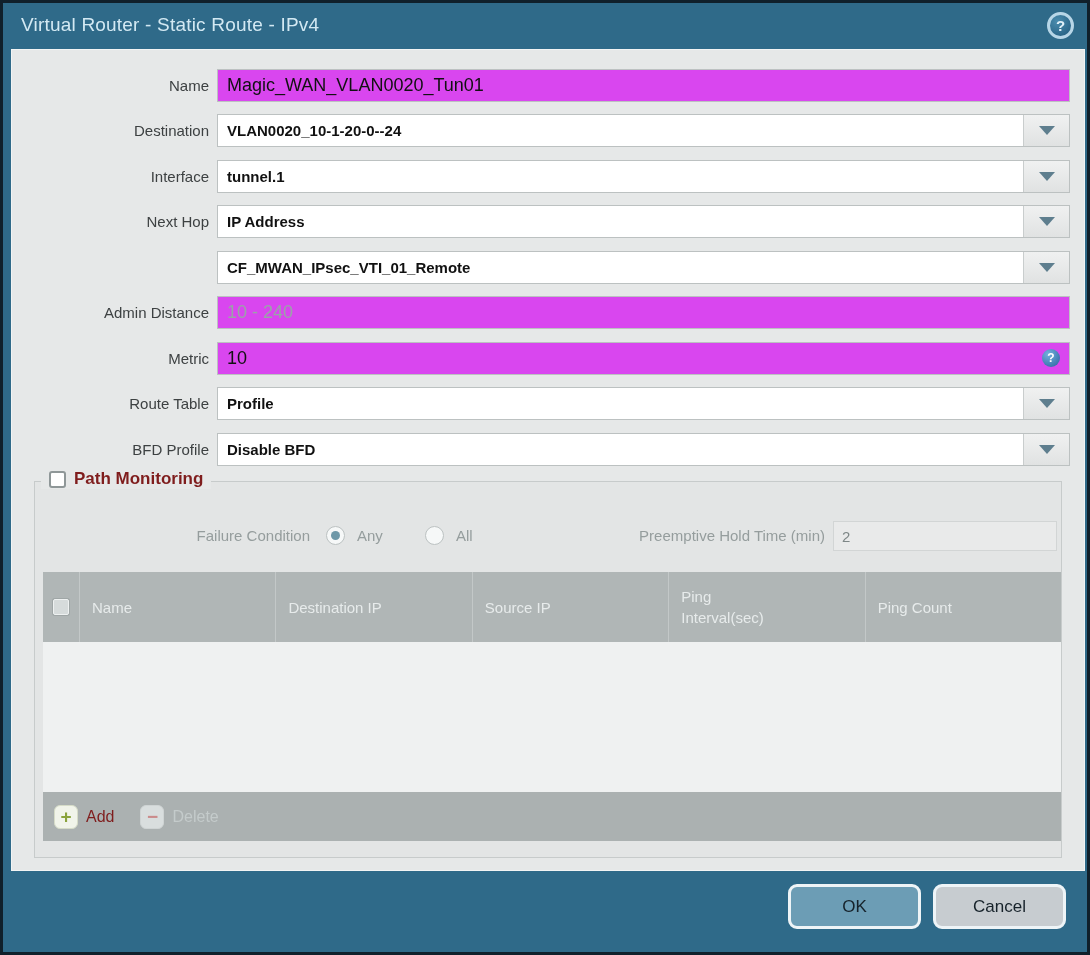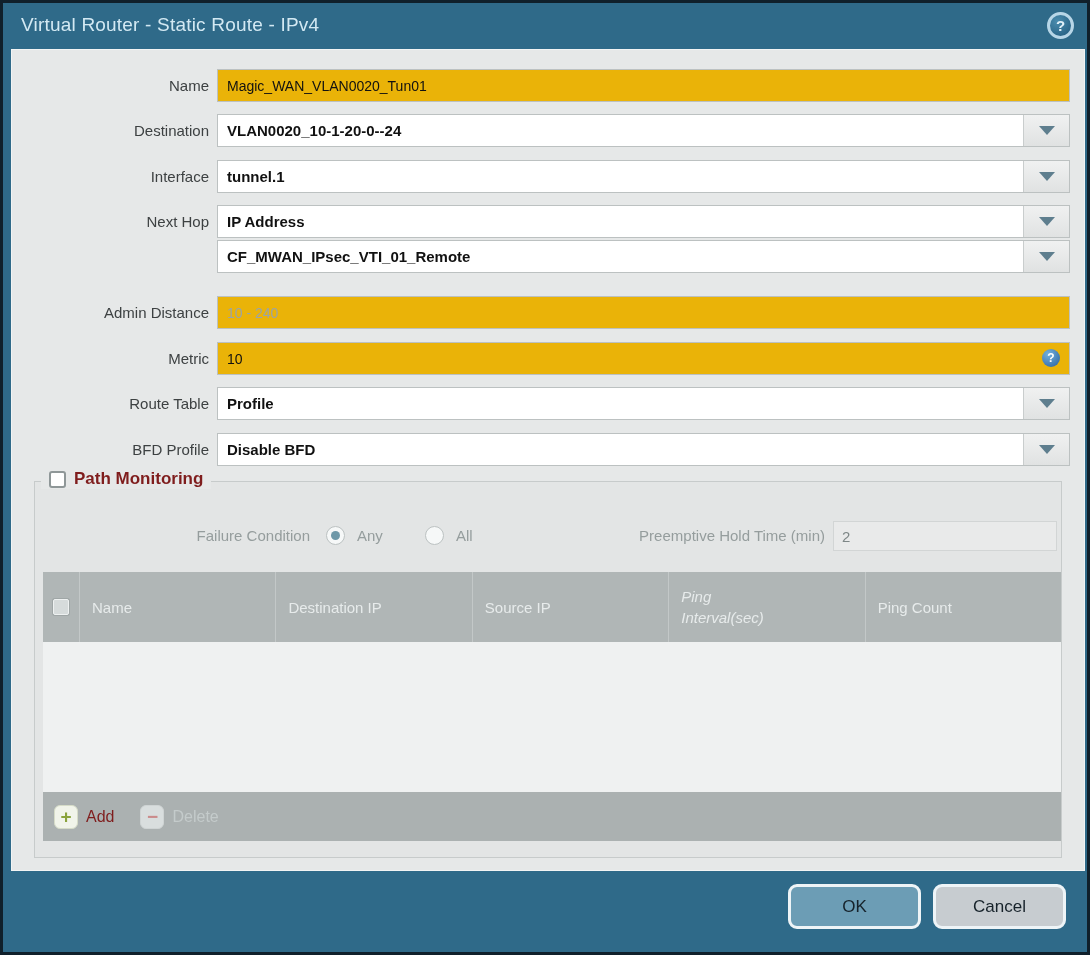--- a/index.html
+++ b/index.html
@@ -39,23 +39,23 @@
   .frow{ position:absolute; left:0; height:33px; width:100%; }
   .flabel{
     position:absolute; left:0; top:0; width:197px; height:33px;
     line-height:33px; text-align:right;
     font-size:15px; color:#3d4142;
   }
   .fctrl{ position:absolute; left:205px; top:0; width:853px; height:33px; }
 
   .text-input{
     width:100%; height:100%;
-    border:1px solid #bcc1c1; background:#eab308;
+    border:1px solid #bcc1c1; background:#d946ef;
     font-family:"Liberation Sans", sans-serif;
-    font-size:14px; color:#111; padding:4px 9px;
+    font-size:18px; color:#111; padding:4px 9px;
     outline:none;
   }
   .text-input::placeholder{ color:#9aa4a8; }
 
   .combo{
     position:relative; width:100%; height:100%;
     background:#fff; border:1px solid #bcc1c1;
     cursor:pointer;
   }
   .combo-text{
@@ -138,21 +138,21 @@
     display:flex; flex-direction:column; justify-content:center;
     padding-left:12px;
     font-size:15px; color:#e7ebeb; line-height:21px;
     border-left:1px solid #c3c8c8;
   }
   .th-check{
     width:36px; border-left:none;
     align-items:center; padding-left:0;
   }
   .th-col{ flex:1 1 0; }
-  .th-narrow-span{ display:block; width:100px;font-style:italic; }
+  .th-narrow-span{ display:block; width:100px; }
   .hdr-checkbox{
     width:16px; height:16px; background:#d6dbdb;
     border:1px solid #eef1f1; box-shadow:0 0 0 1px #9fa6a6;
     border-radius:2px; cursor:pointer;
   }
   .pm-tbody{ height:150px; background:#eff1f1; }
   .pm-tfoot{
     height:49px; background:#abb1b1;
     display:flex; align-items:center; padding-left:11px; gap:26px;
   }
@@ -227,21 +227,21 @@
       <div class="fctrl">
         <div class="combo">
           <span class="combo-text">IP Address</span>
           <span class="combo-btn">
             <span class="tri-down"></span>
           </span>
         </div>
       </div>
     </div>
 
-    <div class="frow" style="top:190px">
+    <div class="frow" style="top:201px">
       <div class="fctrl">
         <div class="combo">
           <span class="combo-text">CF_MWAN_IPsec_VTI_01_Remote</span>
           <span class="combo-btn">
             <span class="tri-down"></span>
           </span>
         </div>
       </div>
     </div>
 

